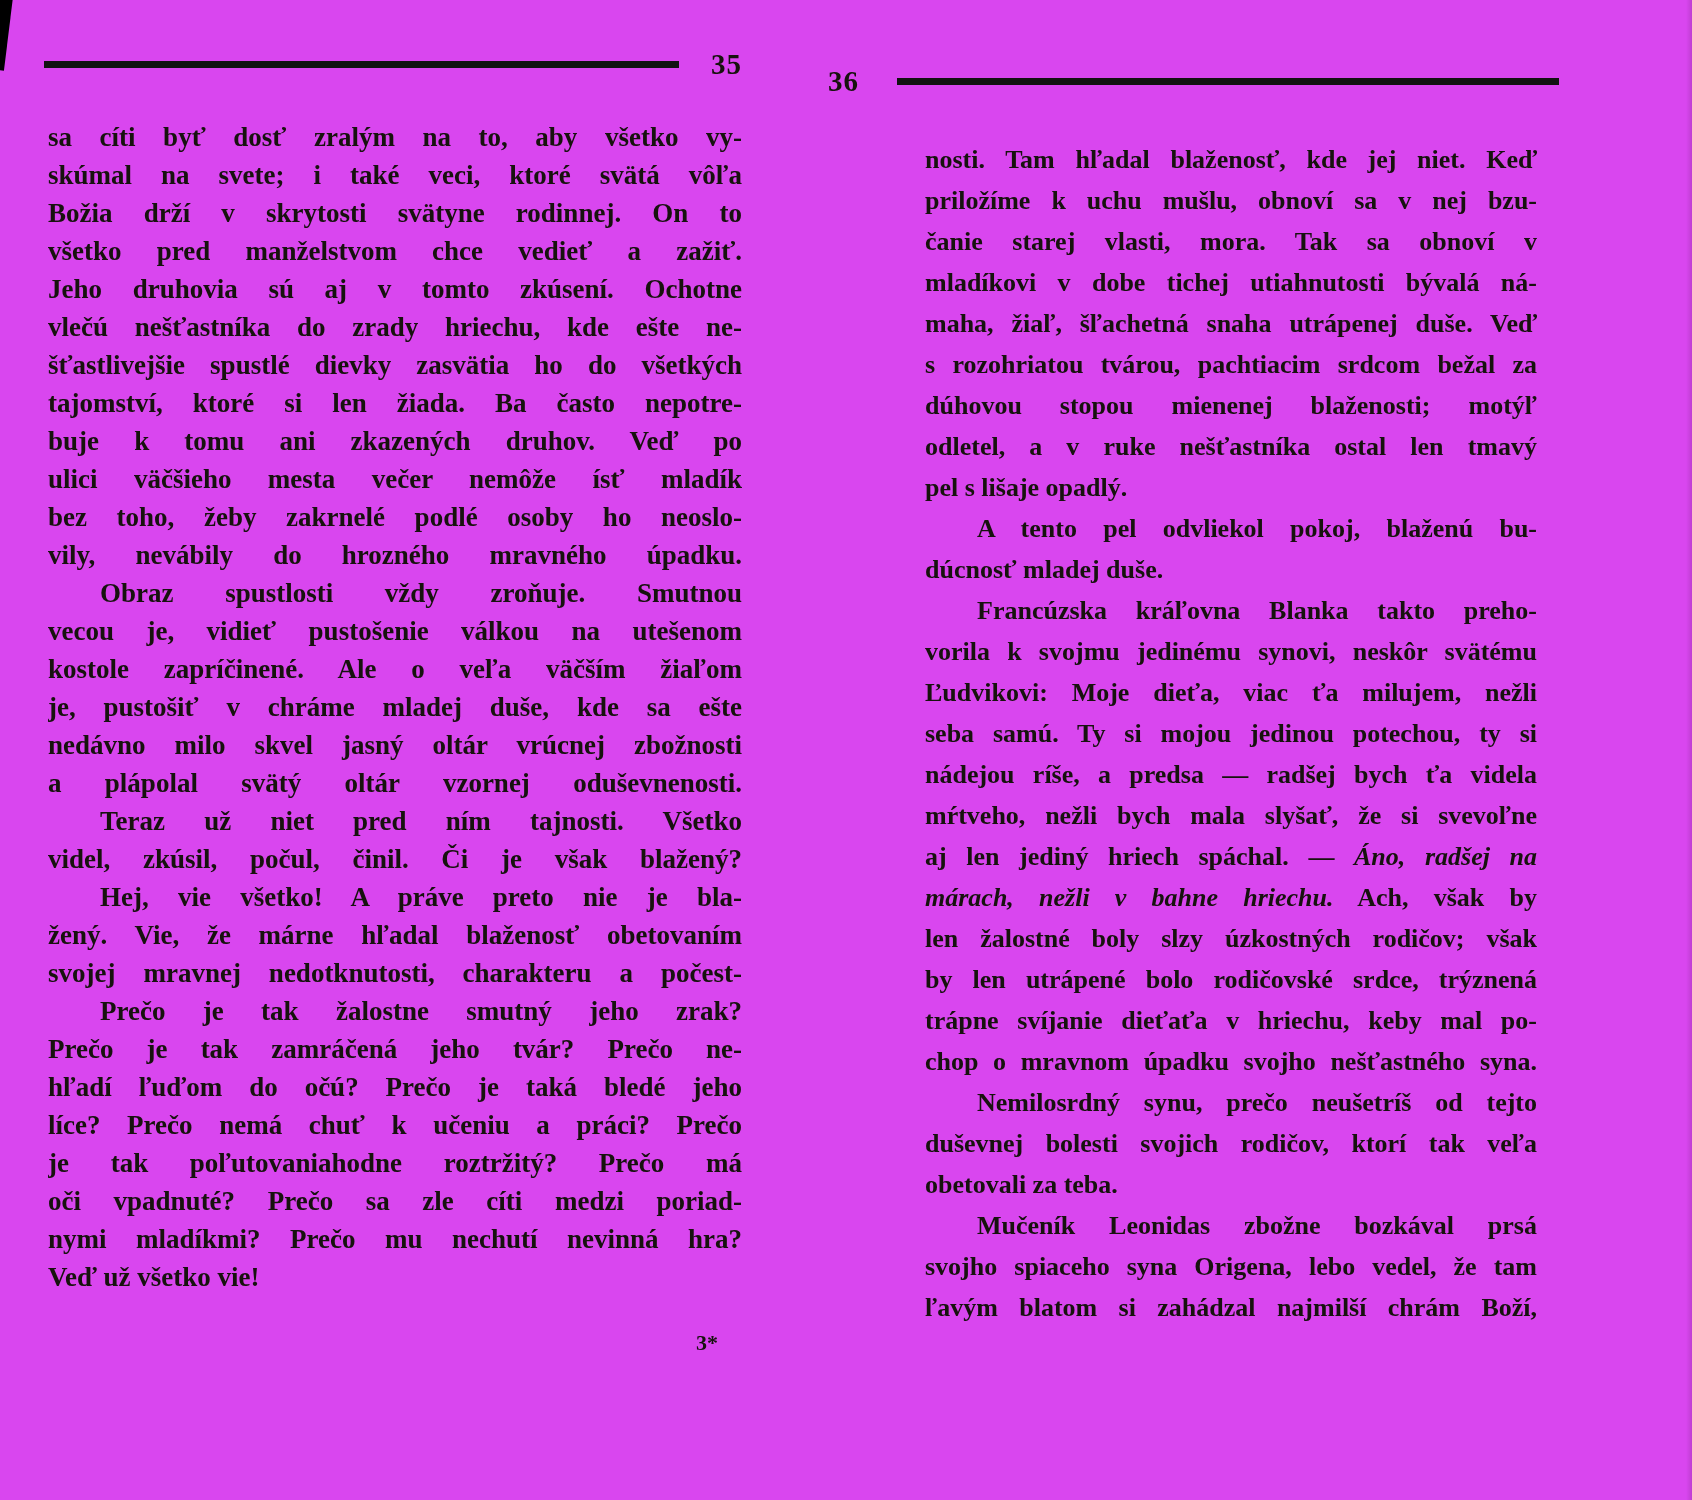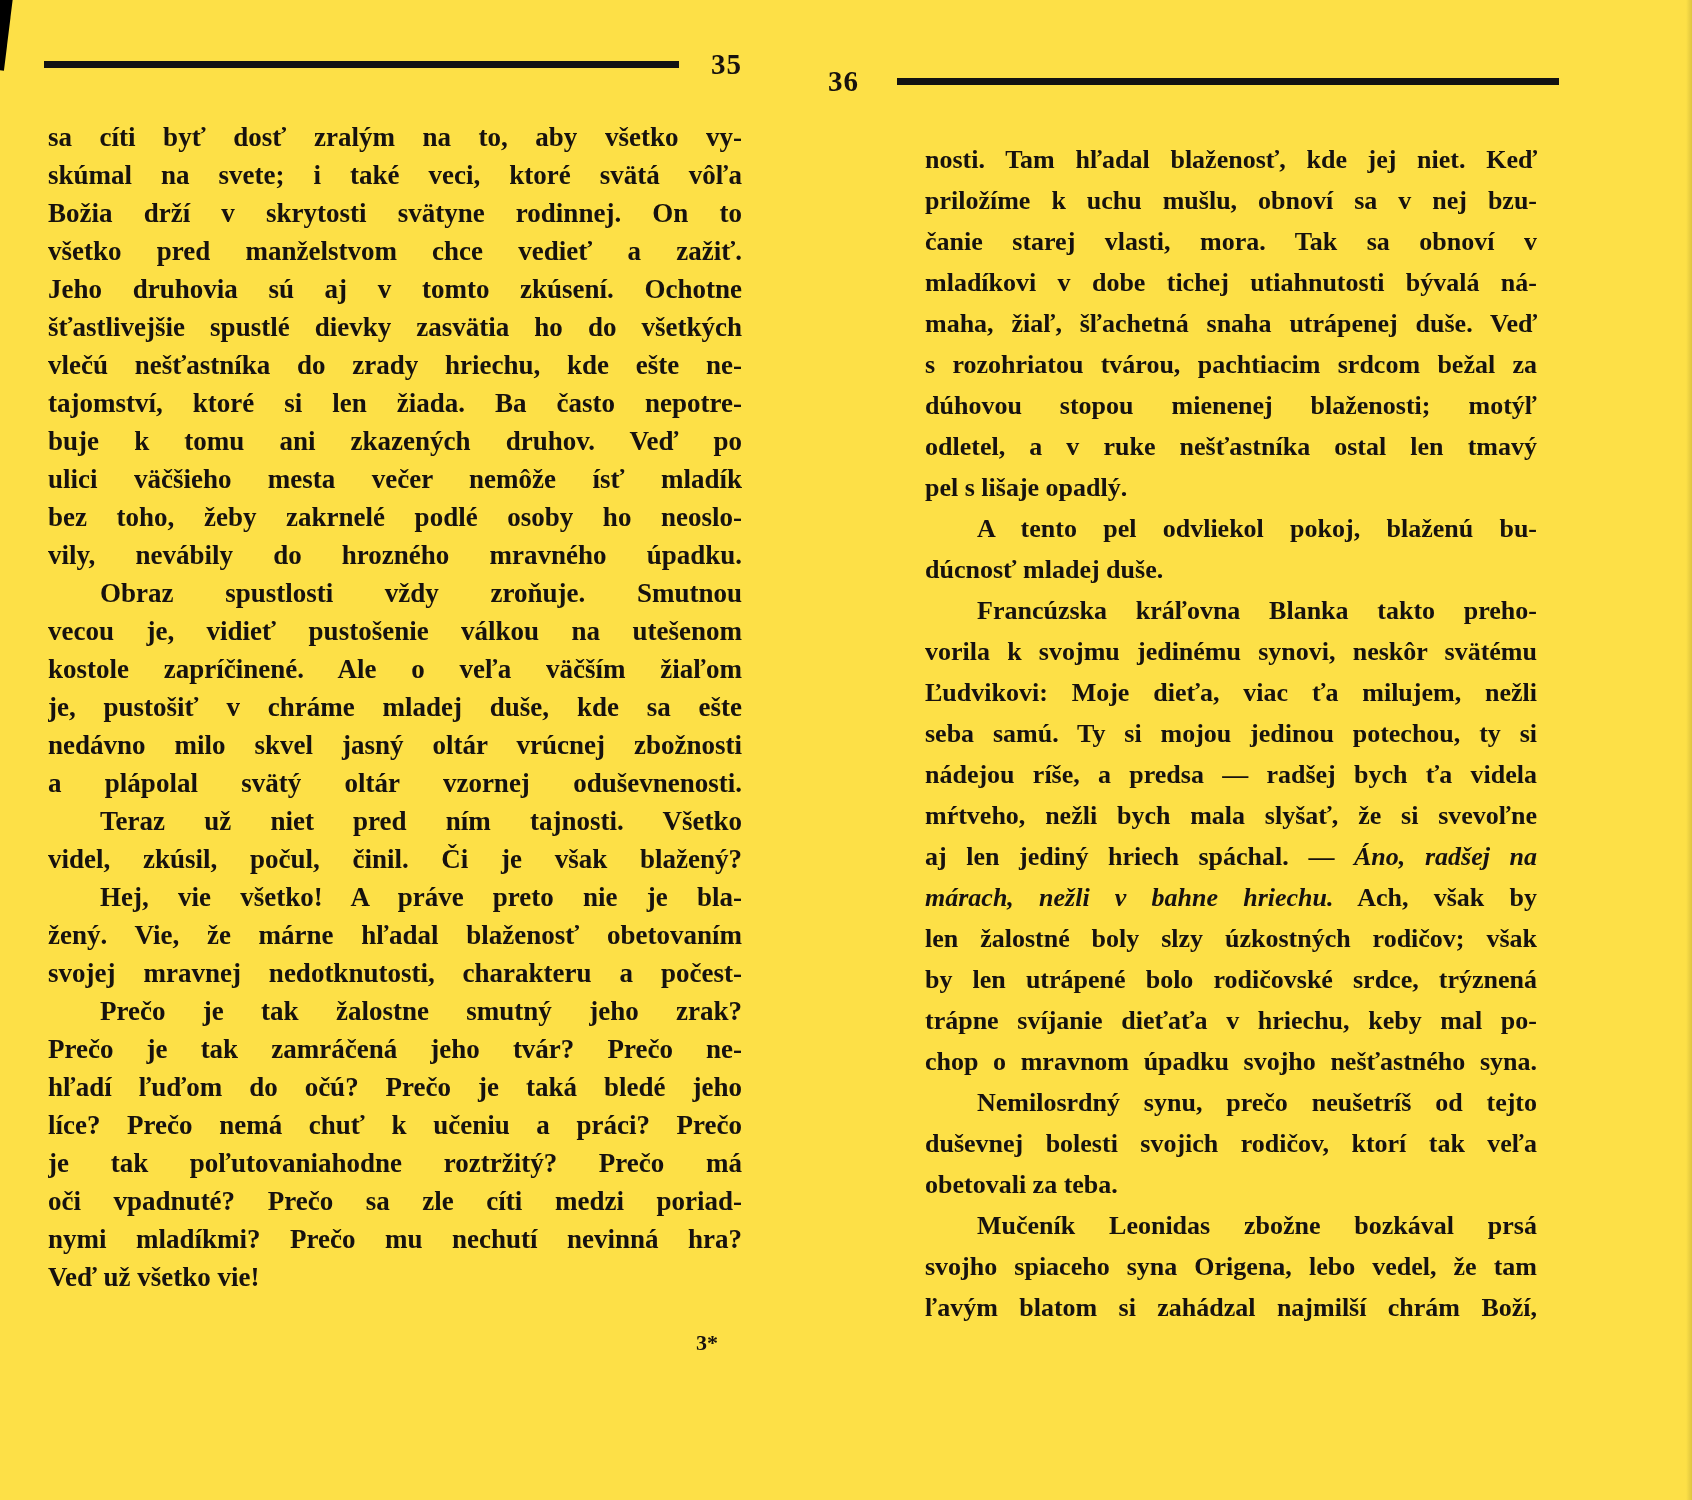--- a/index.html
+++ b/index.html
@@ -2,21 +2,21 @@
 <html><head>
 <meta charset="utf-8">
 <title>Book scan — pages 35–36</title>
 <style>
   * { margin: 0; padding: 0; box-sizing: border-box; }
   html, body { background: #ffffff; }
   .scan {
     position: relative;
     width: 1692px;
     height: 1500px;
-    background: #fde047;
+    background: #d946ef;
     overflow: hidden;
     font-family: "Liberation Serif", serif;
     font-weight: 700;
     color: #17120e;
   }
   .corner-artifact {
     position: absolute;
     left: -7px; top: -12px;
     width: 16px; height: 82px;
     background: #000;
@@ -80,22 +80,22 @@
       <div class="double-rule"></div>
       <div class="page-number">35</div>
     </header>
     <div class="text-block">
         <div class="paragraph">
           <div class="line"><span>sa cíti byť dosť zralým na to, aby všetko vy-</span></div>
           <div class="line"><span>skúmal na svete; i také veci, ktoré svätá vôľa</span></div>
           <div class="line"><span>Božia drží v skrytosti svätyne rodinnej. On to</span></div>
           <div class="line"><span>všetko pred manželstvom chce vedieť a zažiť.</span></div>
           <div class="line"><span>Jeho druhovia sú aj v tomto zkúsení. Ochotne</span></div>
+          <div class="line"><span>vlečú nešťastníka do zrady hriechu, kde ešte ne-</span></div>
           <div class="line"><span>šťastlivejšie spustlé dievky zasvätia ho do všetkých</span></div>
-          <div class="line"><span>vlečú nešťastníka do zrady hriechu, kde ešte ne-</span></div>
           <div class="line"><span>tajomství, ktoré si len žiada. Ba často nepotre-</span></div>
           <div class="line"><span>buje k tomu ani zkazených druhov. Veď po</span></div>
           <div class="line"><span>ulici väčšieho mesta večer nemôže ísť mladík</span></div>
           <div class="line"><span>bez toho, žeby zakrnelé podlé osoby ho neoslo-</span></div>
           <div class="line"><span>vily, nevábily do hrozného mravného úpadku.</span></div>
         </div>
         <div class="paragraph">
           <div class="line indent"><span>Obraz spustlosti vždy zroňuje. Smutnou</span></div>
           <div class="line"><span>vecou je, vidieť pustošenie válkou na utešenom</span></div>
           <div class="line"><span>kostole zapríčinené. Ale o veľa väčším žiaľom</span></div>

